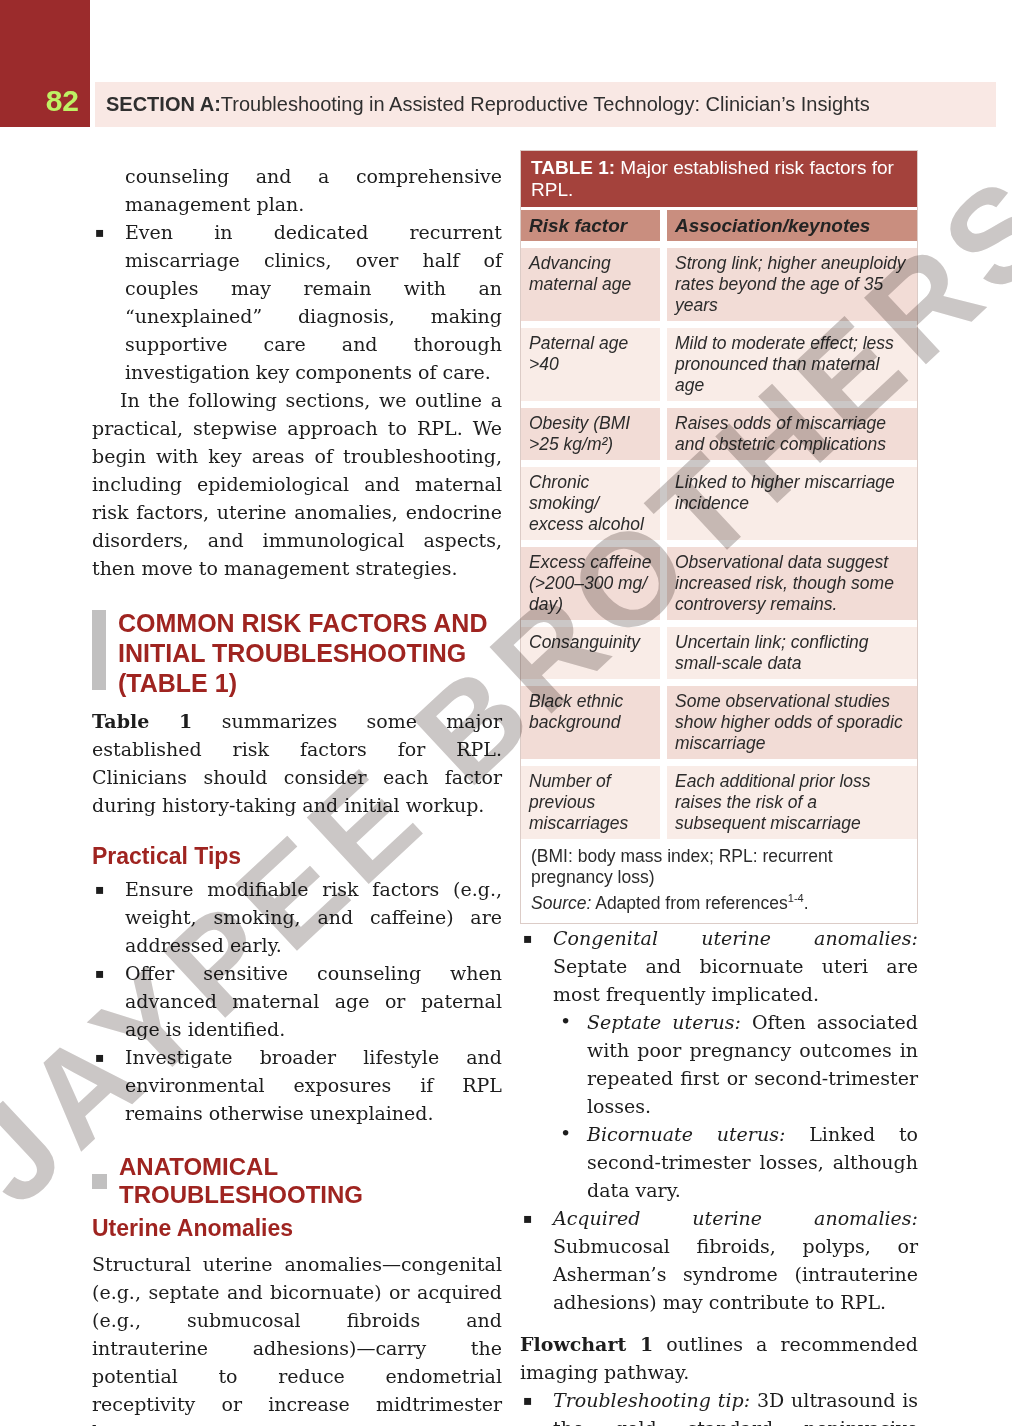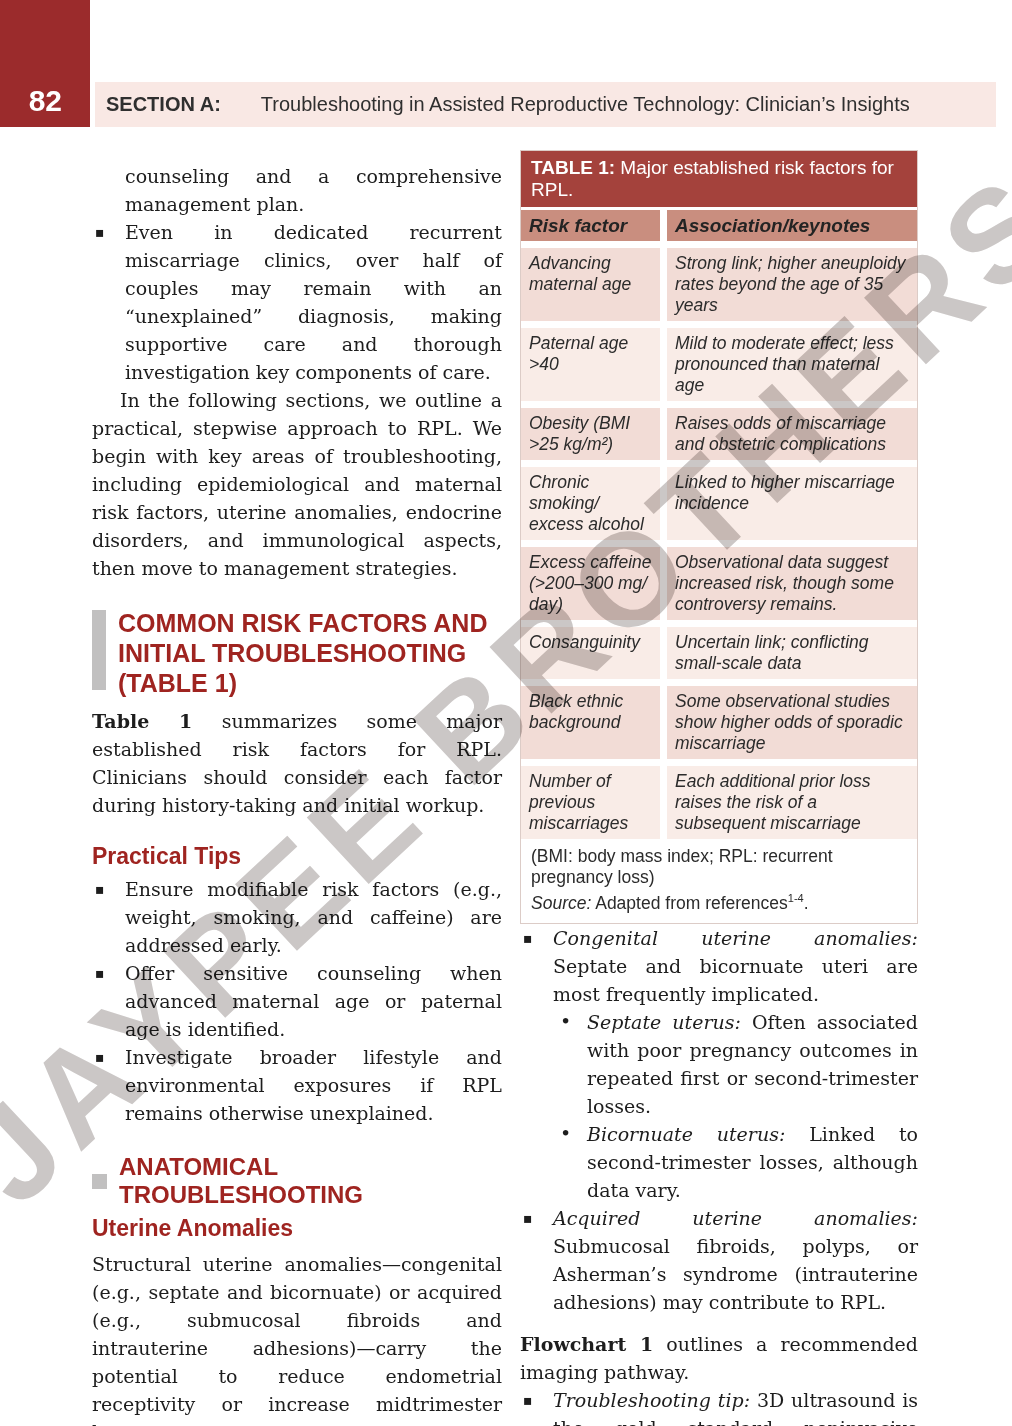--- a/index.html
+++ b/index.html
@@ -14,25 +14,25 @@
     --watermark-gray:#cbc7c6;
     --ink:#1d1d1d;
   }
   html,body{margin:0;padding:0;background:#fff;}
   .page{
     position:relative;width:1012px;height:1426px;background:#fff;
     overflow:hidden;font-family:"DejaVu Serif",serif;color:var(--ink);
   }
   
   .pagenum-block{position:absolute;left:0;top:0;width:90px;height:127px;background:var(--brand-red);}
-  .pagenum{position:absolute;right:28px;top:84px;color:#ffffff;font:bold 30px "Liberation Sans",sans-serif;}
+  .pagenum{position:absolute;right:11px;top:84px;color:#bef264;font:bold 30px "Liberation Sans",sans-serif;}
   .header-band{
     position:absolute;left:95px;top:82px;width:901px;height:45px;background:var(--band-pink);
     display:flex;align-items:center;padding-left:11px;box-sizing:border-box;
-    font-family:"Liberation Sans",sans-serif;font-size:20px;color:#2f2f2f;white-space:nowrap;gap:40px;
+    font-family:"Liberation Sans",sans-serif;font-size:20px;color:#2f2f2f;white-space:nowrap;
   }
   .hb-label{font-weight:bold;}
   
   .col-left{position:absolute;left:92px;top:162px;width:410px;font-size:19px;line-height:28px;text-align:justify;}
   .col-right{position:absolute;left:520px;top:150px;width:398px;font-size:19px;line-height:28px;text-align:justify;}
   p{margin:0;}
   .cont{margin-left:33px;}
   .indent{text-indent:28px;}
   
   ul.sq,ul.rnd{list-style:none;margin:0;padding:0;}

